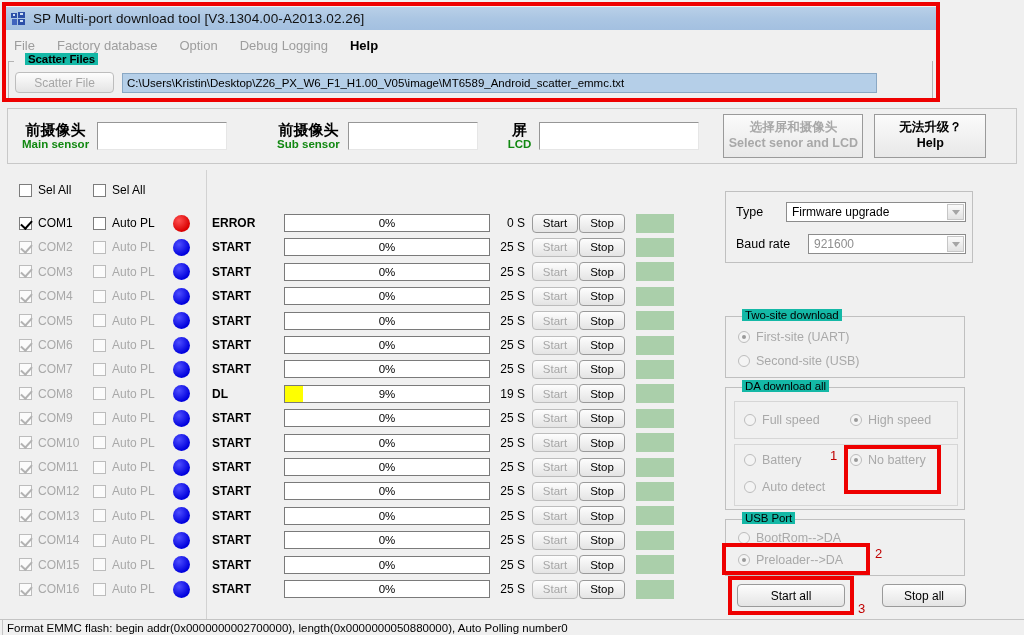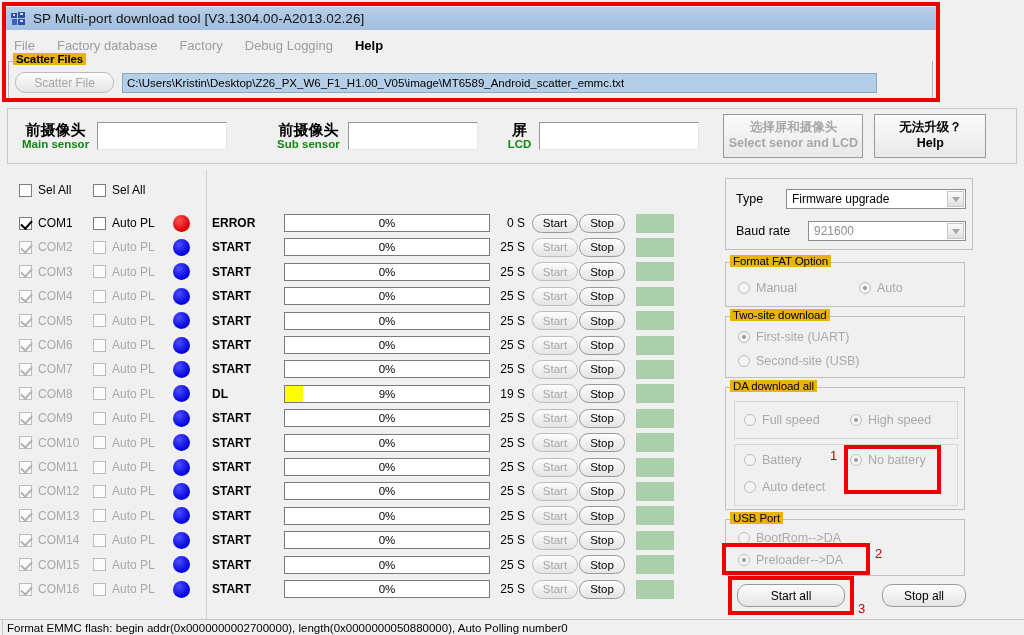--- a/index.html
+++ b/index.html
@@ -32,27 +32,27 @@
 
   
   .scatter-group {
     position:absolute; left:8px; top:61px; width:925px; height:40px;
     border:1px solid #b4b4b4; border-top:none;
   }
   .scatter-group::before {
     content:""; position:absolute; left:0; top:0; width:5px; border-top:1px solid #b4b4b4;
   }
   .grp-label {
-    position:absolute; top:-8px; left:4px; background:#eab308; padding:0 3px;
+    position:absolute; top:-8px; left:16px; background:#14b8a6; padding:0 3px;
     font-size:11.5px; color:#000; font-weight:bold; letter-spacing:-.1px;
   }
   .scatter-row { position:absolute; left:6px; top:11px; display:flex; align-items:center; gap:8px; }
   .btn {
     background:linear-gradient(to bottom,#fdfdfd,#e4e4e4);
-    border:1px solid #9a9a9a; border-radius:10px;
+    border:1px solid #9a9a9a; border-radius:4px;
     font-size:12px; color:#000; text-align:center;
     display:flex; align-items:center; justify-content:center; user-select:none;
   }
   .btn.disabled { color:#a6a6a6; border-color:#bdbdbd; }
   .scatter-btn { width:99px; height:21px; }
   .scatter-path {
     width:755px; height:20px; background:#b5cfe8; border:1px solid #8aa8c4;
     display:flex; align-items:center; padding-left:4px;
     font-size:11.5px; color:#000; white-space:nowrap; overflow:hidden;
   }
@@ -181,21 +181,21 @@
         <rect x="9" y="1" width="3" height="2" fill="#cfe0f5"></rect>
         <rect x="9" y="8" width="3" height="2" fill="#cfe0f5"></rect>
       </svg>
     </span>
     <span class="titletext">SP Multi-port download tool [V3.1304.00-A2013.02.26]</span>
   </div>
 
   <div class="menubar">
     <span class="menuitem">File</span>
     <span class="menuitem">Factory database</span>
-    <span class="menuitem">Factory</span>
+    <span class="menuitem">Option</span>
     <span class="menuitem">Debug Logging</span>
     <span class="menuitem enabled">Help</span>
   </div>
 
   <div class="scatter-group">
     <span class="grp-label">Scatter Files</span>
     <div class="scatter-row">
       <div class="btn scatter-btn disabled">Scatter File</div>
       <div class="scatter-path">C:\Users\Kristin\Desktop\Z26_PX_W6_F1_H1.00_V05\image\MT6589_Android_scatter_emmc.txt</div>
     </div>
@@ -602,44 +602,33 @@
           </div>
           <span class="ptime">25 S</span>
           <div class="btn pbtn disabled">Start</div>
           <div class="btn pbtn">Stop</div>
           <div class="pstatus"></div>
         </div>
       </div>
 
     <div class="settings">
 
-      <div class="panel" style="left:0; top:8px; width:248px; height:72px;">
+      <div class="panel" style="left:0; top:21px; width:248px; height:72px;">
         <div style="position:absolute; left:10px; top:13px;" class="row-lbl">Type</div>
         <div class="combo" style="position:absolute; left:60px; top:10px; width:180px; color:#000;">
           <span>Firmware upgrade</span>
           <span class="arrow"></span>
         </div>
         <div style="position:absolute; left:10px; top:45px;" class="row-lbl">Baud rate</div>
         <div class="combo" style="position:absolute; left:82px; top:42px; width:158px;">
           <span>921600</span>
           <span class="arrow"></span>
         </div>
       </div>
 
-      <div class="panel" style="left:0; top:92px; width:240px; height:45px;">
-        <span class="grp-label">Format FAT Option</span>
-        <div class="radio-wrap" style="position:absolute; left:12px; top:18px;">
-          <span class="radio"></span>
-          <span class="radio-lbl">Manual</span>
-        </div>
-        <div class="radio-wrap" style="position:absolute; left:133px; top:18px;">
-          <span class="radio sel"></span>
-          <span class="radio-lbl">Auto</span>
-        </div>
-      </div>
 
       <div class="panel" style="left:0; top:146px; width:240px; height:62px;">
         <span class="grp-label">Two-site download</span>
         <div class="radio-wrap" style="position:absolute; left:12px; top:13px;">
           <span class="radio sel"></span>
           <span class="radio-lbl">First-site (UART)</span>
         </div>
         <div class="radio-wrap" style="position:absolute; left:12px; top:37px;">
           <span class="radio"></span>
           <span class="radio-lbl">Second-site (USB)</span>

